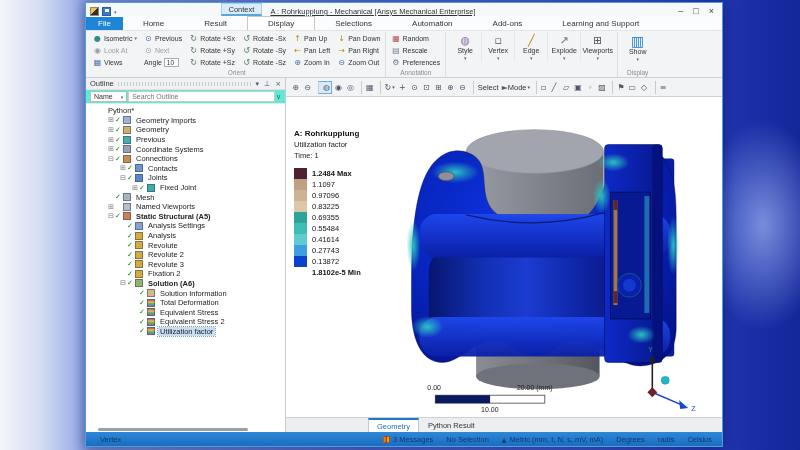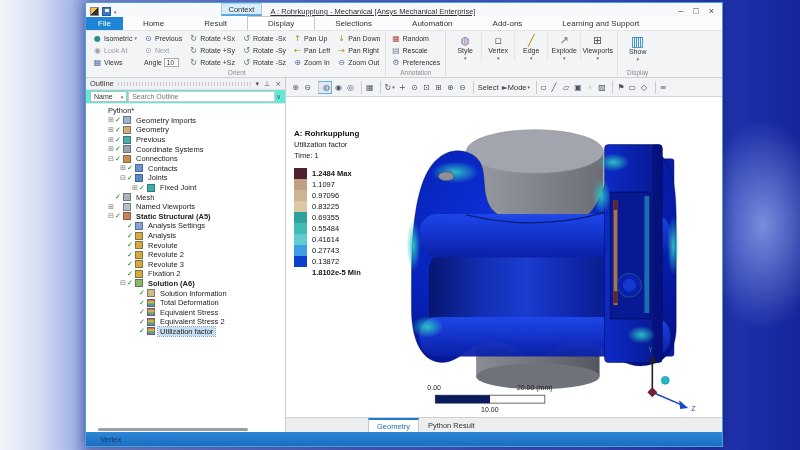--- a/index.html
+++ b/index.html
@@ -853,16 +853,30 @@
 
             <span class="btab active"><span>Geometry</span></span>
 
             <span class="btab"><span>Python Result</span></span>
           </div>
       </div>
     </div>
 
     <div class="statusbar">
       <span class="sb-left">Vertex</span>
+      <div class="sb-right">
+        <span class="sb-item">
+          <span class="msg-icon"></span>
+          <span>3 Messages</span>
+        </span>
+        <span class="sb-item">No Selection</span>
+        <span class="sb-item">
+          <span class="units-tri">▲</span>
+          <span>Metric (mm, t, N, s, mV, mA)</span>
+        </span>
+        <span class="sb-item">Degrees</span>
+        <span class="sb-item">rad/s</span>
+        <span class="sb-item">Celsius</span>
+      </div>
     </div>
 
   </div>
 </div>
 
 </body></html>

